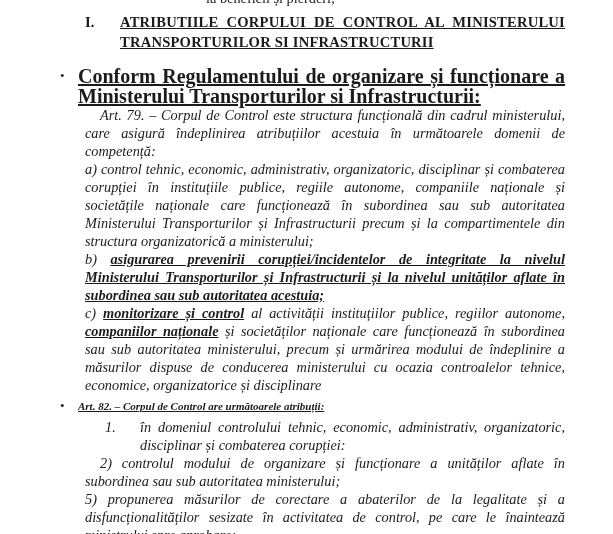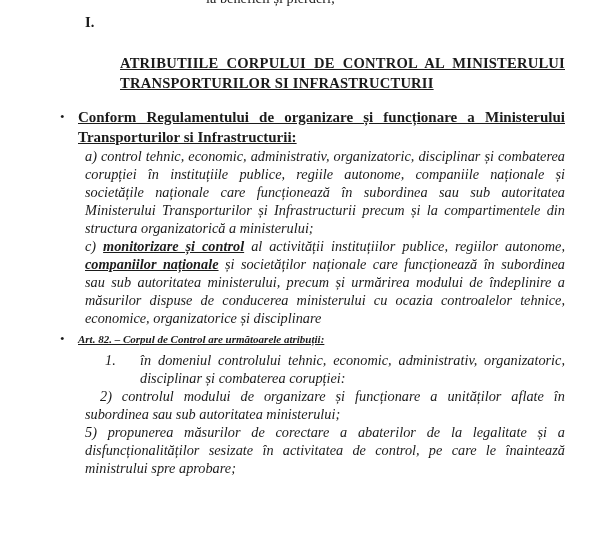--- a/index.html
+++ b/index.html
@@ -34,34 +34,33 @@
     font-weight: bold;
     font-size: 14.6px;
     line-height: 20px;
   }
   .heading-num { width: 35px; flex: none; }
   .heading-title {
     flex: 1;
     text-align: justify;
     text-decoration: underline;
     letter-spacing: 0.2px;
-    margin-top: 41px;
   }
   
   .bullet-row {
     display: flex;
     margin: 14px 48px 0 60px;
   }
   .bullet-dot { width: 18px; flex: none; font-size: 13px; line-height: 20px; }
   .bullet-body {
     flex: 1;
     font-weight: bold;
     text-decoration: underline;
     text-align: justify;
-    font-size: 15px;
+    font-size: 20px;
     line-height: 20px;
   }
   .bullet-row.art82 { margin: 2px 48px 0 60px; }
   .bullet-row.art82 .bullet-body {
     font-style: italic;
     font-size: 11px;
   }
   
   .body-par {
     margin: 0 48px 0 85px;
@@ -95,23 +94,25 @@
   <div class="heading">
     <span class="heading-num">I.</span>
     <span class="heading-title">ATRIBUTIILE CORPULUI DE CONTROL AL MINISTERULUI TRANSPORTURILOR SI INFRASTRUCTURII</span>
   </div>
 
   <div class="bullet-row">
     <span class="bullet-dot">•</span>
     <span class="bullet-body">Conform Regulamentului  de organizare și funcționare a Ministerului Transporturilor si Infrastructurii:</span>
   </div>
 
+  <p class="body-par first-indent">Art. 79. – Corpul de Control este structura funcțională din cadrul ministerului, care asigură îndeplinirea atribuțiilor acestuia în următoarele domenii de competență:</p>
 
   <p class="body-par">a) control tehnic, economic, administrativ, organizatoric, disciplinar și combaterea corupției în instituțiile publice, regiile autonome, companiile naționale și societățile naționale care funcționează în subordinea sau sub autoritatea Ministerului Transporturilor și Infrastructurii precum și la compartimentele din structura organizatorică a ministerului;</p>
 
+  <p class="body-par"><span>b) </span><span class="bold-underline">asigurarea prevenirii corupției/incidentelor de integritate la nivelul Ministerului Transporturilor și Infrastructurii și la nivelul unităților aflate în subordinea sau sub autoritatea acestuia;</span></p>
 
   <p class="body-par"><span>c) </span><span class="bold-underline">monitorizare și control</span> <span>al activității instituțiilor publice, regiilor autonome,</span> <span class="bold-underline">companiilor naționale</span> <span>și societăților naționale care funcționează în subordinea sau sub autoritatea ministerului, precum și urmărirea modului de îndeplinire a măsurilor dispuse de conducerea ministerului cu ocazia controalelor tehnice, economice, organizatorice și disciplinare</span></p>
 
   <div class="bullet-row art82">
     <span class="bullet-dot">•</span>
     <span class="bullet-body">Art. 82. – Corpul de Control are următoarele atribuții:</span>
   </div>
 
   <div class="num-item">
     <span class="num">1.</span>

